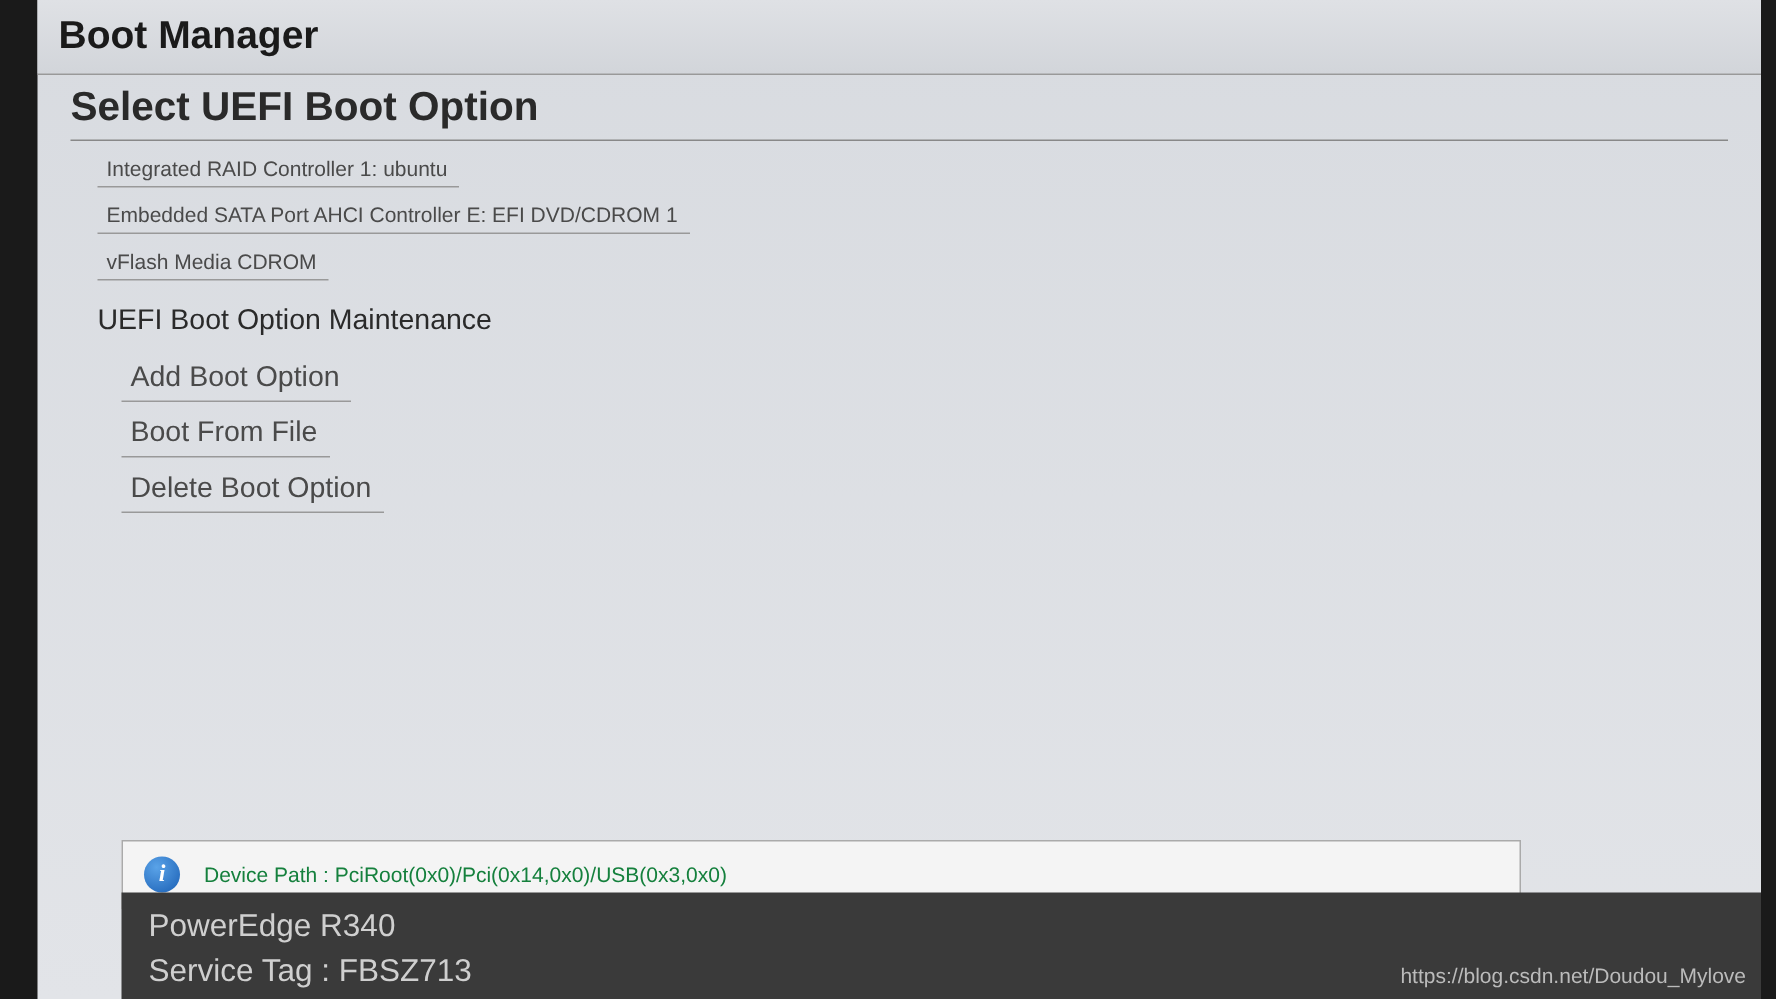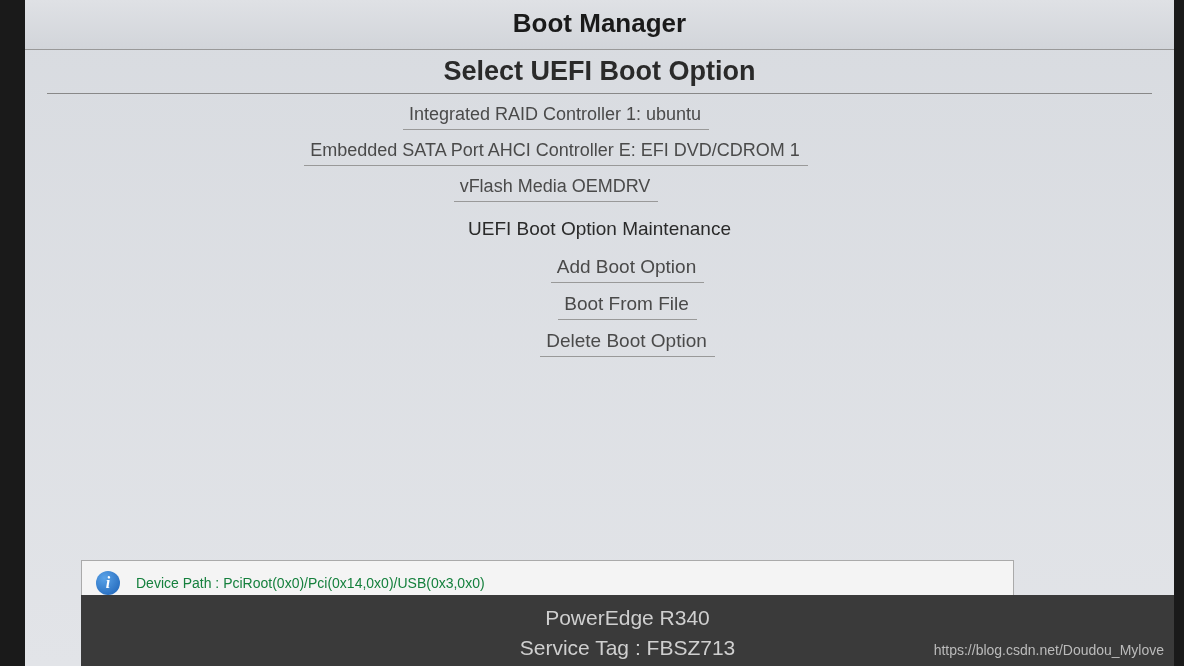--- a/index.html
+++ b/index.html
@@ -1,19 +1,18 @@
 <!DOCTYPE html>
 <html><head>
   <meta charset="utf-8">
   <style>
     * {
       margin: 0;
       padding: 0;
       box-sizing: border-box;
-      text-align: center;
     }
     body {
       font-family: Arial, Helvetica, sans-serif;
       background: #1a1a1a;
       width: 1184px;
       height: 666px;
       overflow: hidden;
       position: relative;
     }
     .screen {
@@ -50,28 +49,27 @@
     }
     .divider {
       height: 1px;
       background: #888;
       margin: 0 22px;
     }
     .boot-options {
       padding: 4px 0 4px 40px;
     }
     .boot-option {
-      font-size: 18px;
+      font-size: 14px;
       color: #4a4a4a;
       padding: 6px 8px 4px 6px;
       border-bottom: 1px solid #999;
       display: inline-block;
       margin-bottom: 4px;
       cursor: pointer;
-      margin-left: 13px;
     }
     .boot-option-row {
       display: block;
       margin-right: 140px;
     }
     .boot-option.selected {
       background: #e6e88a;
       display: block;
       border-bottom: 1px solid #888;
       padding-right: 0;
@@ -161,21 +159,21 @@
   <div class="divider"></div>
 
   <div class="boot-options">
     <div class="boot-option-row">
       <span class="boot-option">Integrated RAID Controller 1: ubuntu</span>
     </div>
     <div class="boot-option-row">
       <span class="boot-option">Embedded SATA Port AHCI Controller E: EFI DVD/CDROM 1</span>
     </div>
     <div class="boot-option-row">
-      <span class="boot-option">vFlash Media OEMDRV</span>
+      <span class="boot-option">vFlash Media CDROM</span>
     </div>
   </div>
 
   <div class="maintenance-heading">UEFI Boot Option Maintenance</div>
 
   <div class="maintenance-options">
     <div class="maintenance-option-row">
       <span class="maintenance-option">Add Boot Option</span>
     </div>
     <div class="maintenance-option-row">

